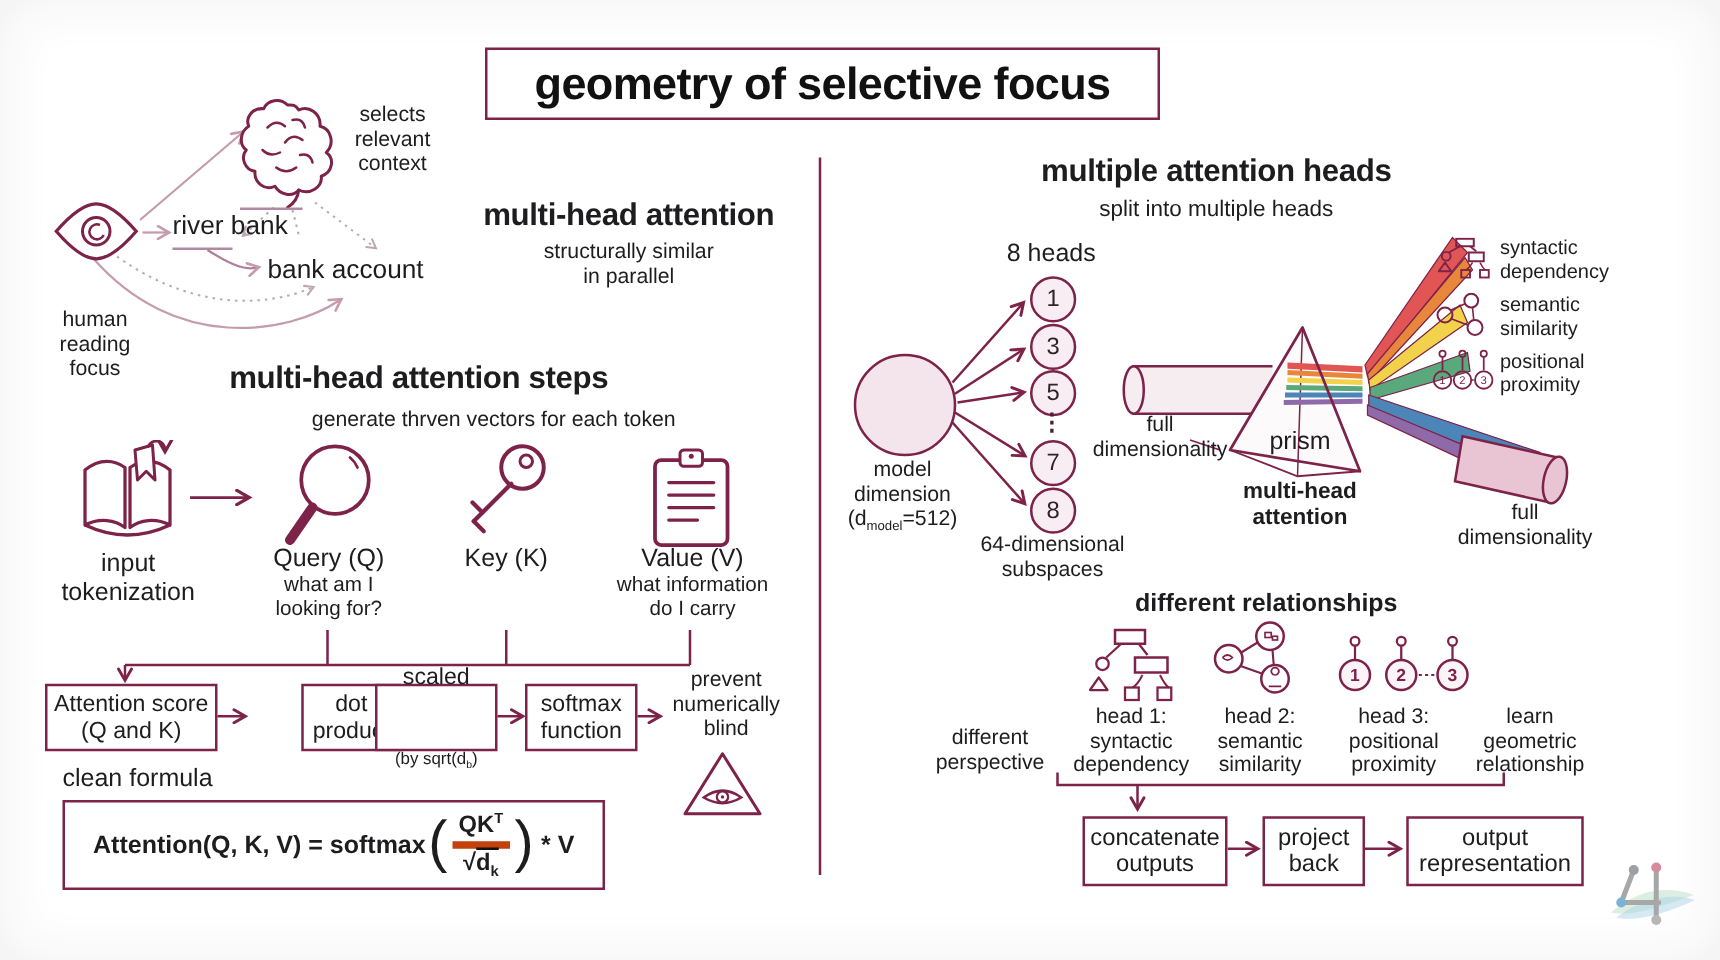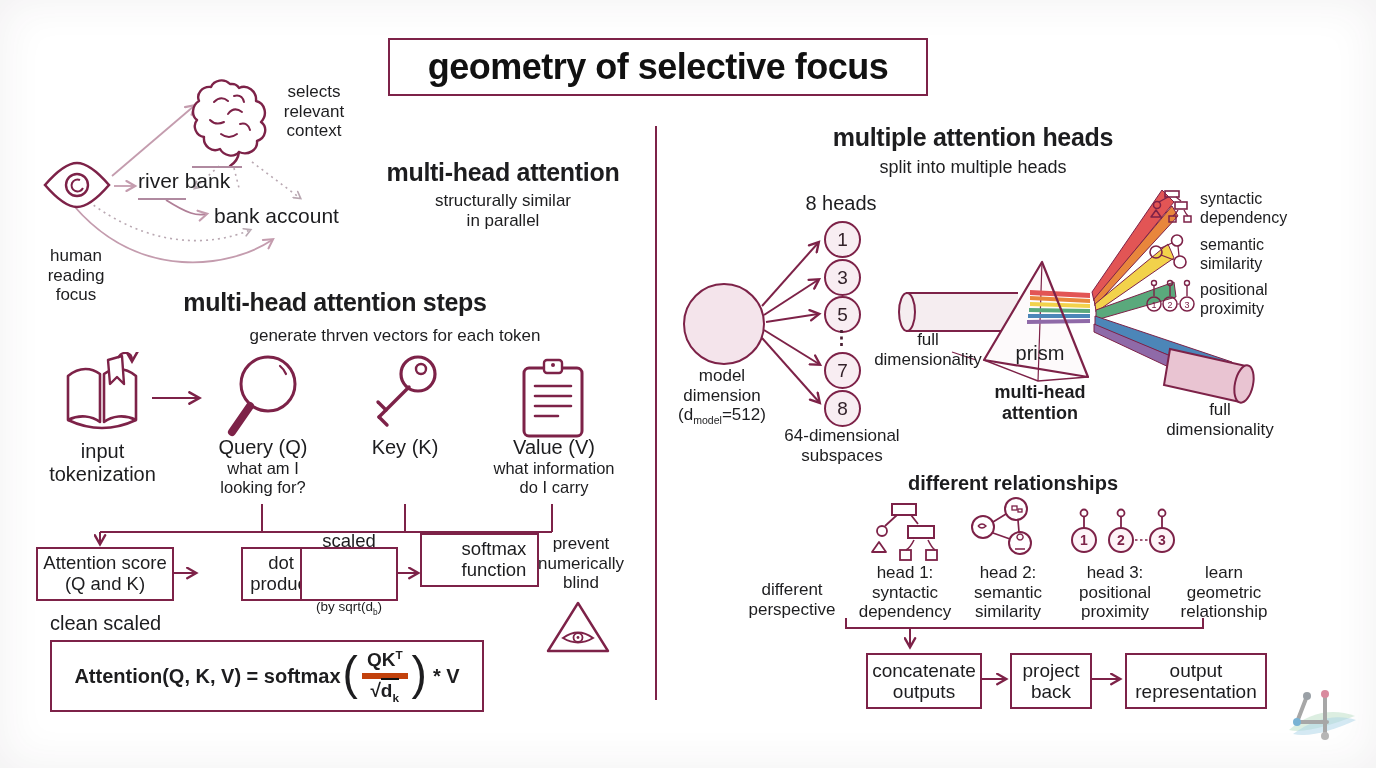--- a/index.html
+++ b/index.html
@@ -168,34 +168,34 @@
   </div>
 
   <div class="abs fbox ml" style="left:36px;top:547px;width:134px;height:50px;">Attention score
 (Q and K)</div>
   <div class="abs fbox ml" style="left:197px;top:547px;width:76px;height:50px;margin-left:44px;">dot
 product</div>
   <div class="abs fbox" style="left:300px;top:547px;width:94px;height:50px;gap:47px;">
     <span>scaled</span>
     <span class="s2"><span>(by sqrt(d</span><sub>b</sub><span>)</span></span>
   </div>
-  <div class="abs fbox ml" style="left:420px;top:533px;width:86px;height:50px;padding-left:29px;">softmax
+  <div class="abs fbox ml" style="left:420px;top:547px;width:86px;height:50px;">softmax
 function</div>
   <div class="abs ml ctr lbl" style="left:528px;top:534px;width:106px;">prevent
 numerically
 blind</div>
 
   <svg class="abs" style="left:546px;top:600px;" width="64" height="54" viewBox="0 0 64 54">
     <path d="M32,3 L62,51 H2 Z" fill="#fff" stroke="#7d2248" stroke-width="2.4" stroke-linejoin="round"></path>
     <path d="M17,38 Q32,27 47,38 Q32,47 17,38 Z" fill="#fff" stroke="#7d2248" stroke-width="2"></path>
     <circle cx="32" cy="37.5" r="4.5" fill="none" stroke="#7d2248" stroke-width="1.8"></circle>
     <circle cx="32" cy="37.5" r="1.4" fill="#7d2248"></circle>
   </svg>
 
-  <div class="abs" style="left:50px;top:612px;font-size:20px;">clean scaled</div>
+  <div class="abs" style="left:50px;top:612px;font-size:20px;">clean formula</div>
   <div class="abs formulabox" style="left:50px;top:640px;width:430px;height:68px;">
     <span>Attention(Q, K, V) = softmax</span>
     <span class="paren">(</span>
     <span class="frac">
       <span class="num"><span>QK</span><sup>T</sup></span>
       <span class="den"><span>√</span><span class="rad"><span>d</span><sub>k</sub></span></span>
     </span>
     <span class="paren">)</span>
     <span style="margin-left:4px;">* V</span>
   </div>

